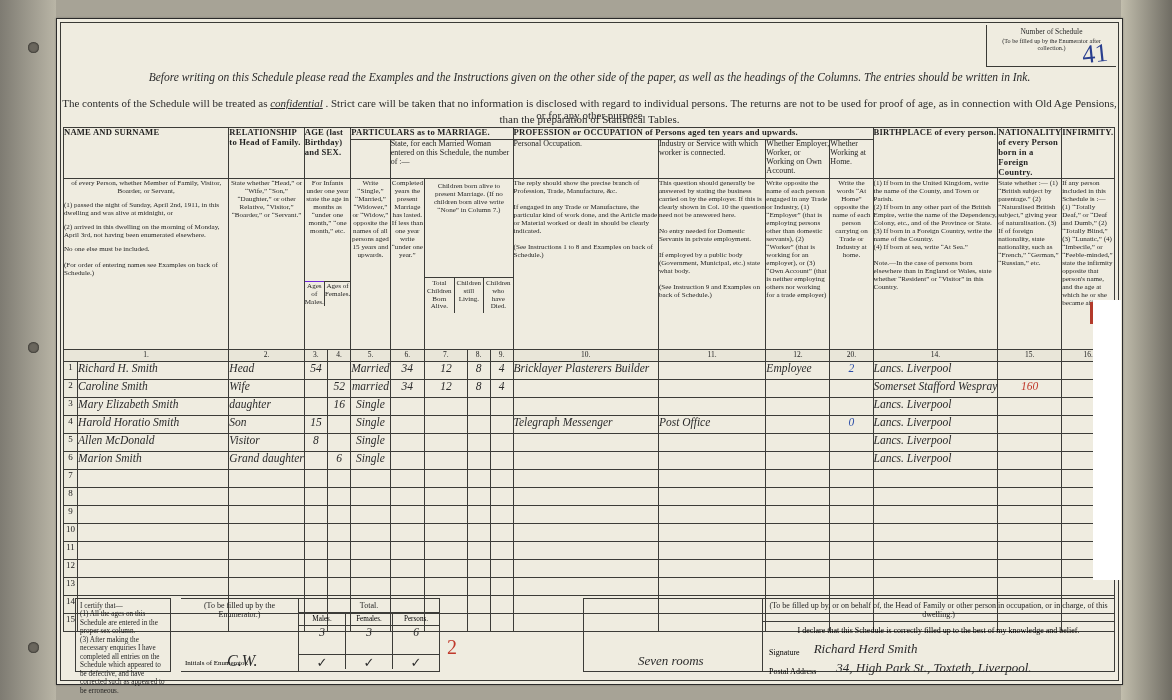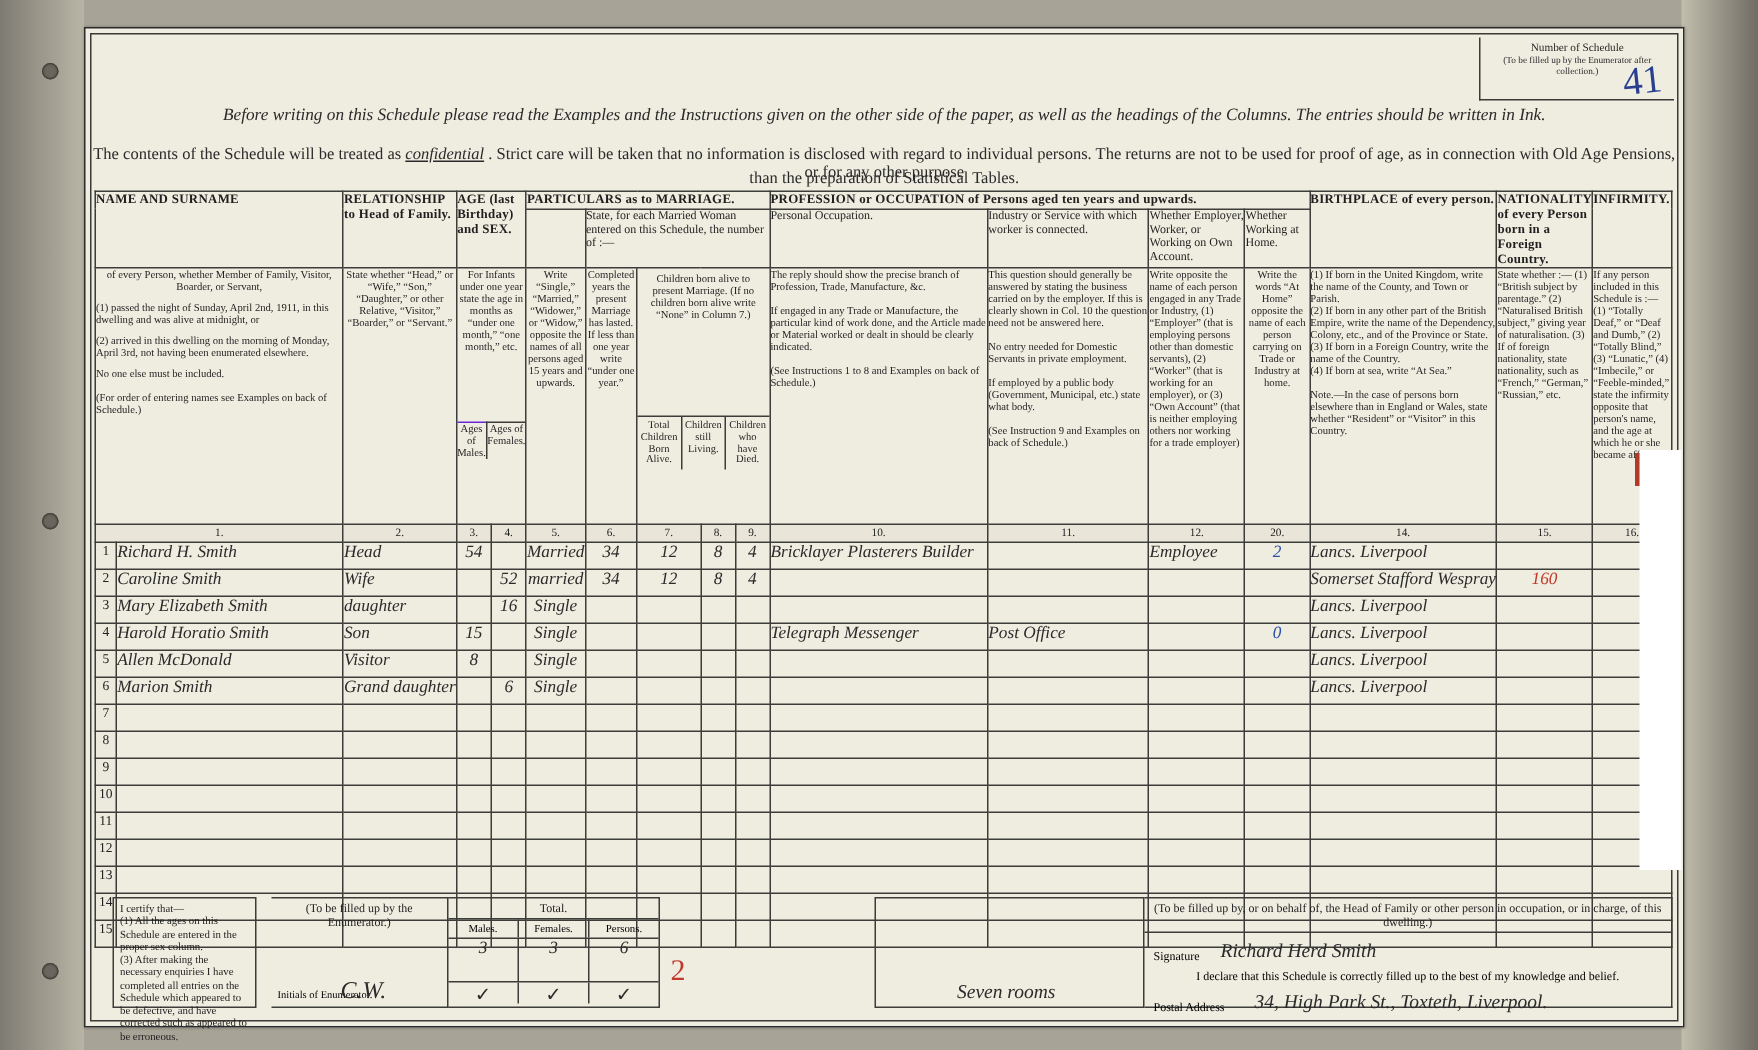--- a/index.html
+++ b/index.html
@@ -505,25 +505,25 @@
         </div>
       </div>
       <div class="bigred" style="position:absolute;left:384px;top:38px">2</div>
 
       <div class="fbox" style="left:520px;top:0;width:180px;height:74px">
         <div class="sig" style="position:absolute;left:54px;bottom:2px">Seven rooms</div>
       </div>
 
       <div class="fbox" style="left:700px;top:0;width:352px;height:74px;border-left:none">
         <div class="fttl" style="border-bottom:1px solid #3c3c38">(To be filled up by, or on behalf of, the Head of Family or other person in occupation, or in charge, of this dwelling.)</div>
+        <div style="text-align:center;font-size:8px;padding:4px 2px 2px">I declare that this Schedule is correctly filled up to the best of my knowledge and belief.</div>
         <div style="display:flex;align-items:flex-end;padding:4px 6px 0">
           <span style="font-size:8px">Signature</span>
           <span class="sig" style="margin-left:14px">Richard Herd Smith</span>
         </div>
-        <div style="text-align:center;font-size:8px;padding:4px 2px 2px">I declare that this Schedule is correctly filled up to the best of my knowledge and belief.</div>
         <div style="display:flex;align-items:flex-end;padding:3px 6px 0">
           <span style="font-size:8px">Postal Address</span>
           <span class="sig" style="margin-left:20px">34, High Park St., Toxteth, Liverpool.</span>
         </div>
       </div>
     </div>
 
   </div>
 
   <div class="whiteblob" style="left:1093px;top:300px;width:28px;height:280px"></div>

